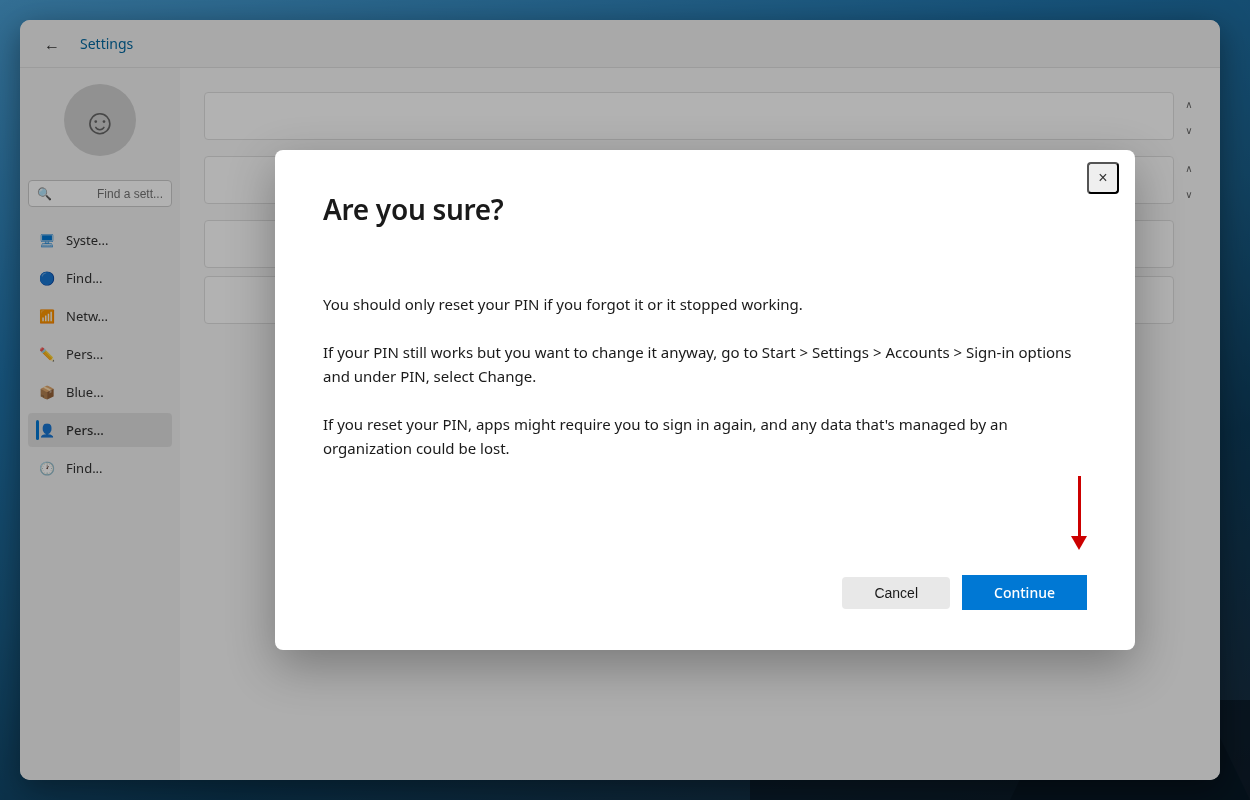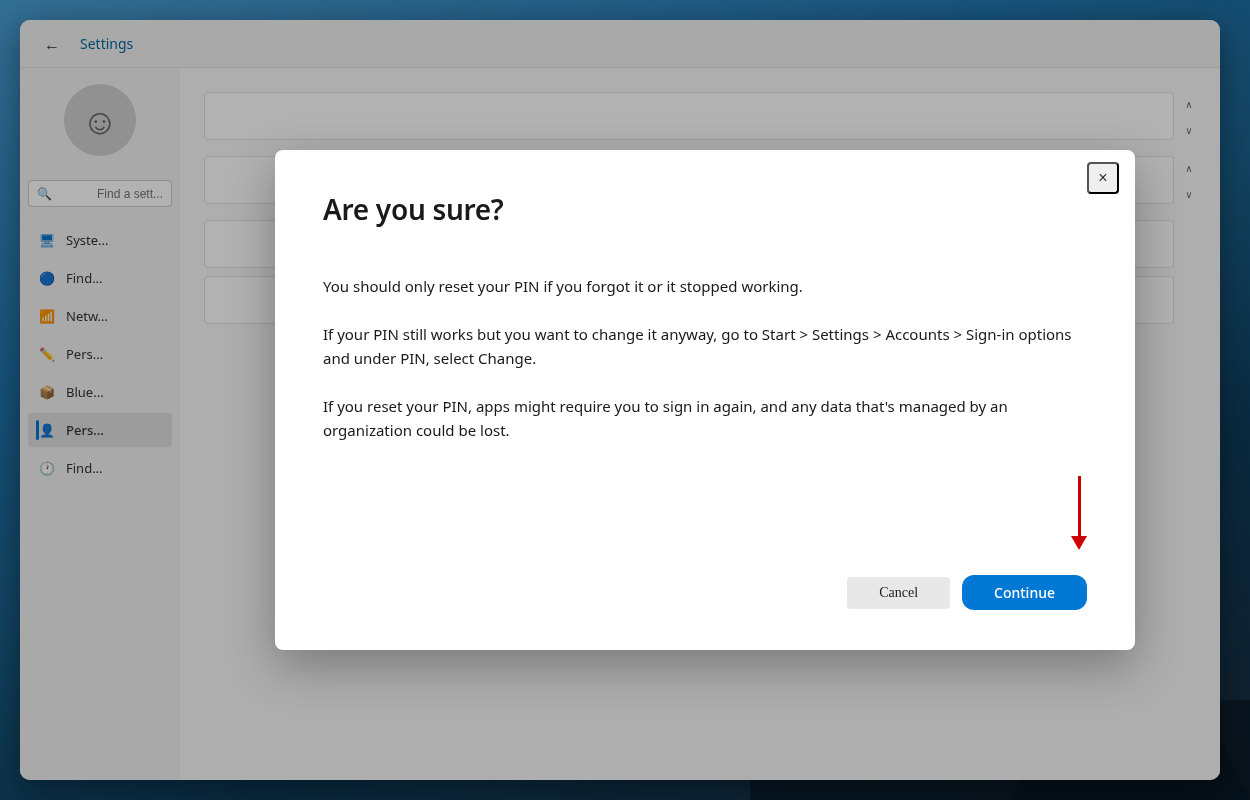--- a/index.html
+++ b/index.html
@@ -246,46 +246,47 @@
 
     .dialog-body {
       flex: 1;
       color: #1a1a1a;
       font-size: 15px;
       line-height: 1.6;
     }
 
     .dialog-body p {
       margin-bottom: 24px;
+      margin-top: 18px;
     }
 
     .dialog-footer {
       display: flex;
       justify-content: flex-end;
       gap: 12px;
       margin-top: 40px;
       align-items: center;
     }
 
     .btn-cancel {
       padding: 8px 32px;
       background: #e8e8e8;
       border: none;
       border-radius: 4px;
       font-size: 14px;
       color: #1a1a1a;
       cursor: pointer;
-      font-family: Liberation Serif, serif;
+      font-family: Liberation Sans, sans-serif;
     }
 
     .btn-continue {
       padding: 8px 32px;
       background: #0078d4;
       border: none;
-      border-radius: 12px;
+      border-radius: 0;
       font-size: 14px;
       color: #fff;
       cursor: pointer;
       font-family: inherit;
       font-weight: 500;
     }
 
     
     .red-arrow {
       position: absolute;

